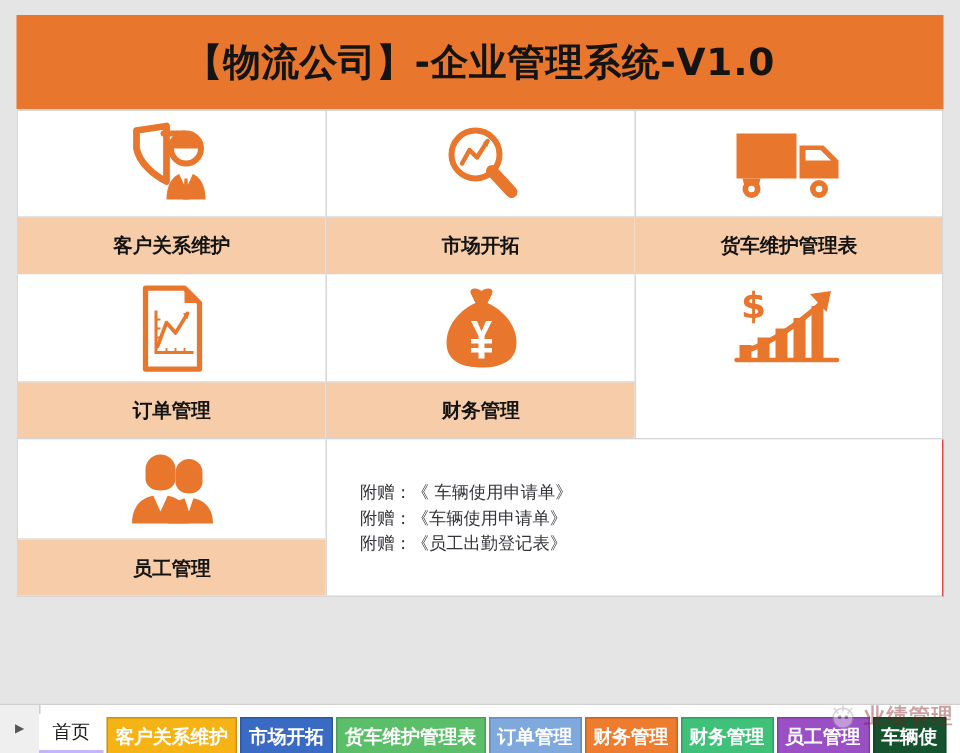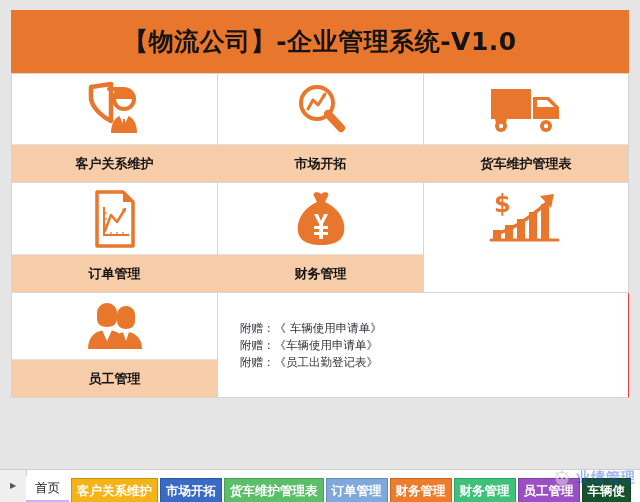--- a/index.html
+++ b/index.html
@@ -112,21 +112,21 @@
   }
 
   
   .watermark{
     position:absolute;right:4px;bottom:14px;
     display:flex;align-items:center;gap:4px;
     opacity:.42;pointer-events:none;
   }
   .wm-logo{width:20px;height:20px;}
   .wm-text{
-    font-size:14px;font-weight:bold;color:#1d4ed8;
+    font-size:14px;font-weight:bold;color:#7f1d1d;
     letter-spacing:1px;white-space:nowrap;
   }
 </style>
 </head>
 <body>
 
 <div id="app">
 
   <div class="sheet">
     <div class="board">

